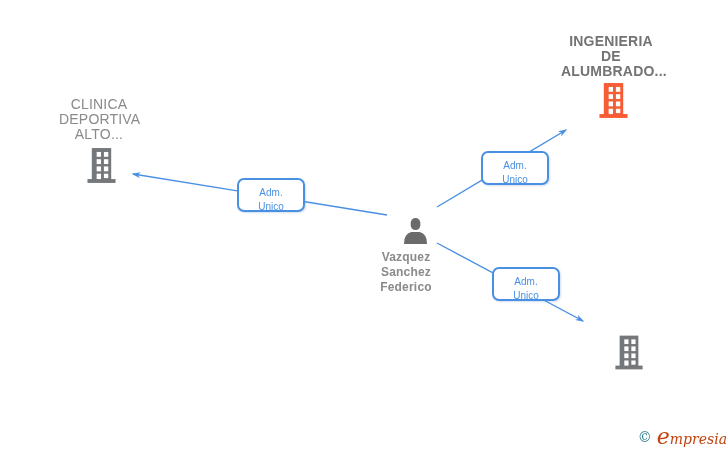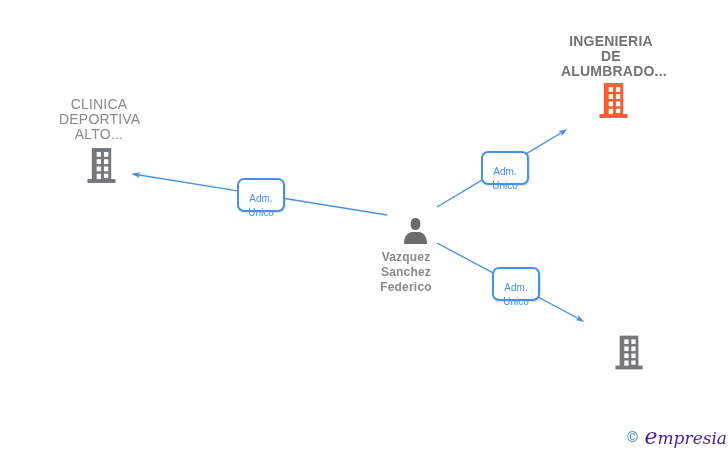--- a/index.html
+++ b/index.html
@@ -9,32 +9,32 @@
   }
   .edges{position:absolute;left:0;top:0;width:728px;height:450px;}
   .node-label{
     position:absolute;text-align:center;color:#8a8a8a;font-size:14px;line-height:15px;
     white-space:pre-line;cursor:pointer;letter-spacing:0.2px;
   }
   .node-label.bold{font-weight:bold;color:#737373;}
   .node-label.person-label{font-size:12px;}
   .icon{position:absolute;cursor:pointer;display:block;}
   .edge-label{
-    position:absolute;width:48px;height:34px;box-sizing:border-box;
+    position:absolute;width:68px;height:34px;box-sizing:border-box;
     background:#ffffff;border:2px solid #4a90e2;border-radius:7px;
     color:#4a90e2;font-size:10px;line-height:14px;text-align:center;
-    white-space:pre-line;padding-top:12px;cursor:pointer;
+    white-space:pre-line;padding-top:6px;cursor:pointer;
     box-shadow:1px 1px 2px rgba(110,140,190,0.28);
   }
   .logo{
     position:absolute;right:1px;bottom:1px;cursor:pointer;text-decoration:none;
     font-family:"DejaVu Serif", serif;white-space:nowrap;
   }
   .copyright{color:#2e7d8e;font-size:14px;vertical-align:2px;margin-right:5px;}
-  .brand{color:#4c1d95;font-size:17px;font-style:italic;display:inline-block;}
+  .brand{color:#c2410c;font-size:14px;font-style:italic;display:inline-block;}
   .brand::first-letter{font-size:22px;}
 </style>
 </head>
 <body>
 
 <div class="canvas">
 
   <svg class="edges" width="728" height="450" viewBox="0 0 728 450">
     <defs>
       <marker id="arrow" markerWidth="11" markerHeight="8" refX="7.5" refY="3" orient="auto" markerUnits="userSpaceOnUse">

